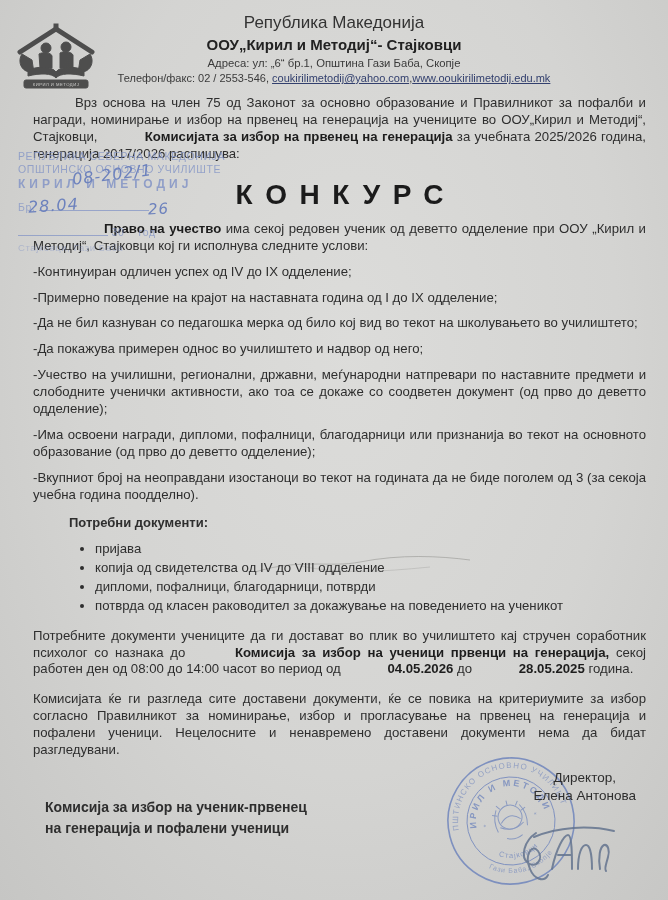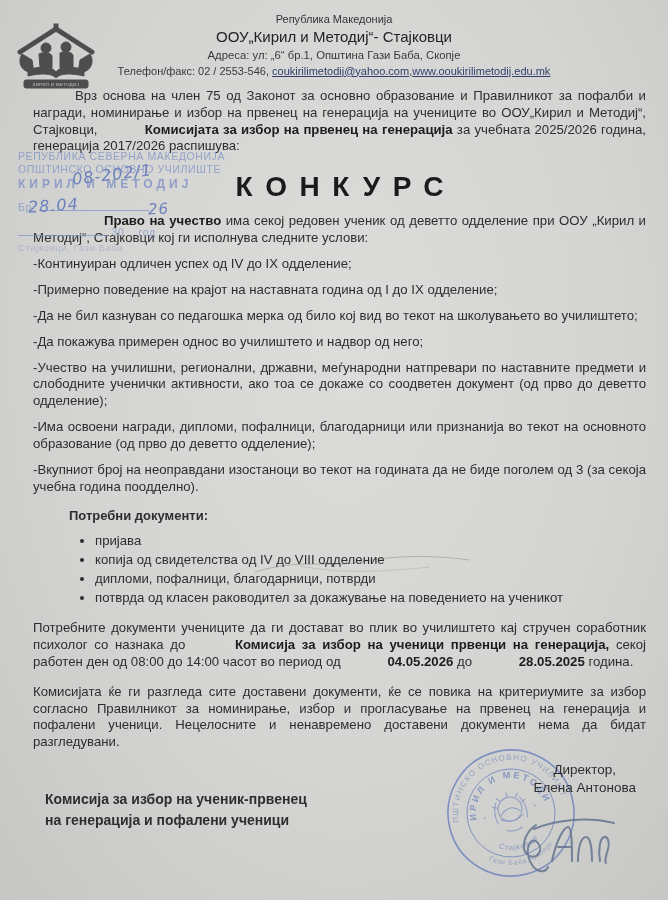--- a/index.html
+++ b/index.html
@@ -9,22 +9,22 @@
     font-family:"Liberation Sans", sans-serif;
   }
   .page{
     position:relative;width:668px;height:900px;overflow:hidden;
     background:radial-gradient(ellipse at 52% 38%, #dcdcda 0%, #d4d4d2 55%, #c6c6c4 100%);
     color:#2e2e2e;
     font-size:13.2px;line-height:1.28;
   }
   
   .hdr{padding-top:12px;text-align:center;}
-  .hdr-country{font-size:11px;color:#333;}
-  .hdr-school{font-size:15px;font-weight:normal;color:#222;margin-top:1px;}
+  .hdr-country{font-size:17px;color:#333;}
+  .hdr-school{font-size:15px;font-weight:bold;color:#222;margin-top:1px;}
   .hdr-addr{font-size:11.3px;color:#3a3a3a;margin-top:2px;}
   .hdr-phone{font-size:11px;color:#3a3a3a;margin-top:1px;}
   .link{color:#33406e;text-decoration:underline;}
   .emblem{position:absolute;left:14px;top:22px;}
   
   .doc{padding:0 22px 0 33px;}
   p{margin:0;}
   .just{text-align:justify;}
   .intro{margin-top:10px;text-indent:42px;}
   .elig{margin-top:8px;text-indent:28px;}

